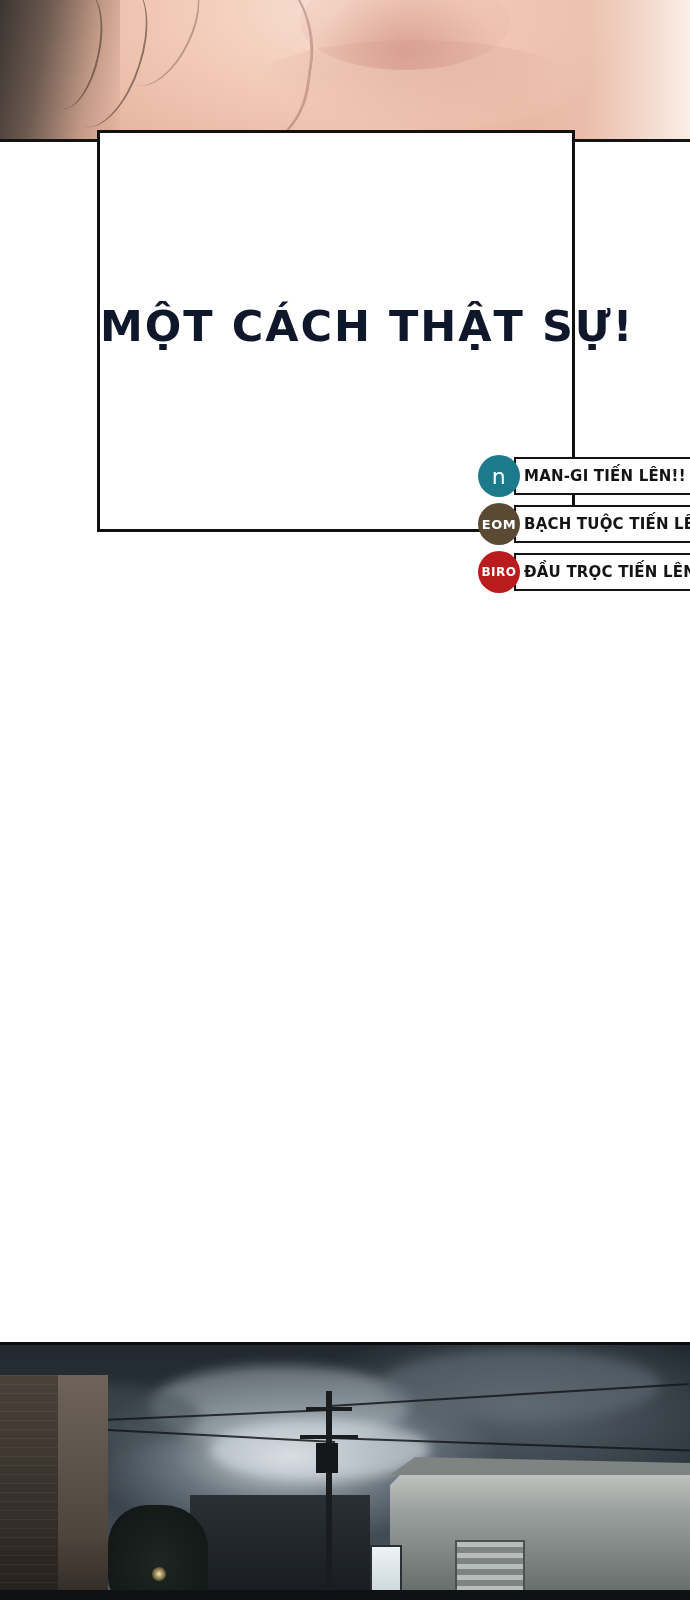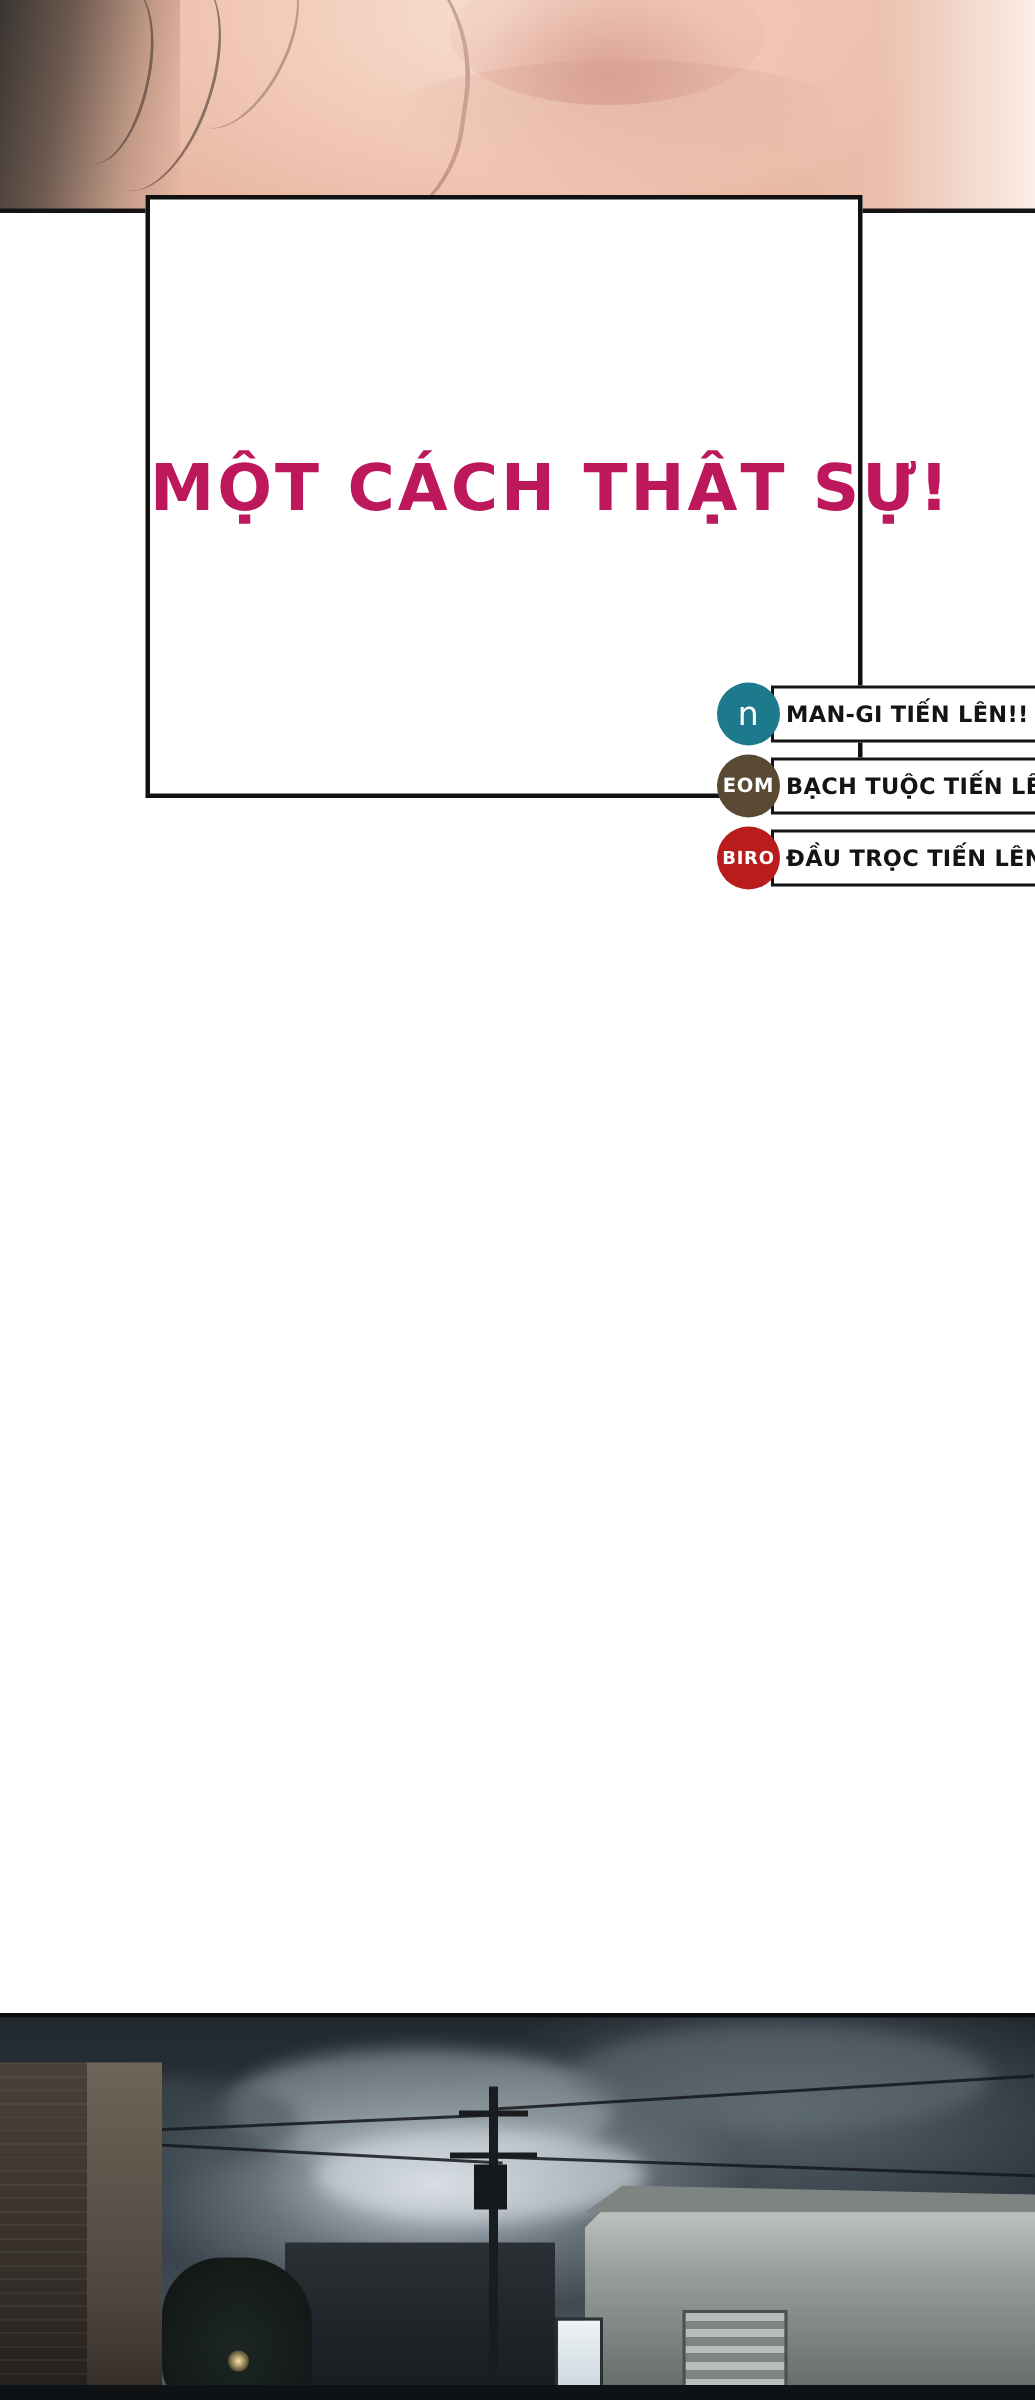--- a/index.html
+++ b/index.html
@@ -121,21 +121,21 @@
   .speech-text {
     position: absolute;
     left: 0;
     top: 168px;
     width: 478px;
     text-align: center;
     font-family: "DejaVu Sans", sans-serif;
     font-weight: 700;
     font-size: 43px;
     letter-spacing: 2px;
-    color: #be185d;
+    color: #0f172a;
     white-space: nowrap;
   }
 
   
   .chat-stack {
     position: absolute;
     left: 478px;
     top: 452px;
     width: 212px;
   }

